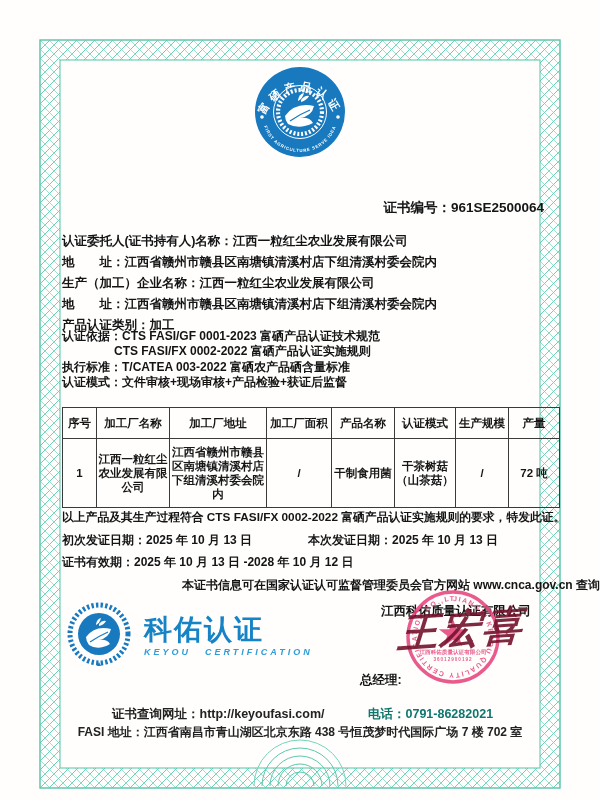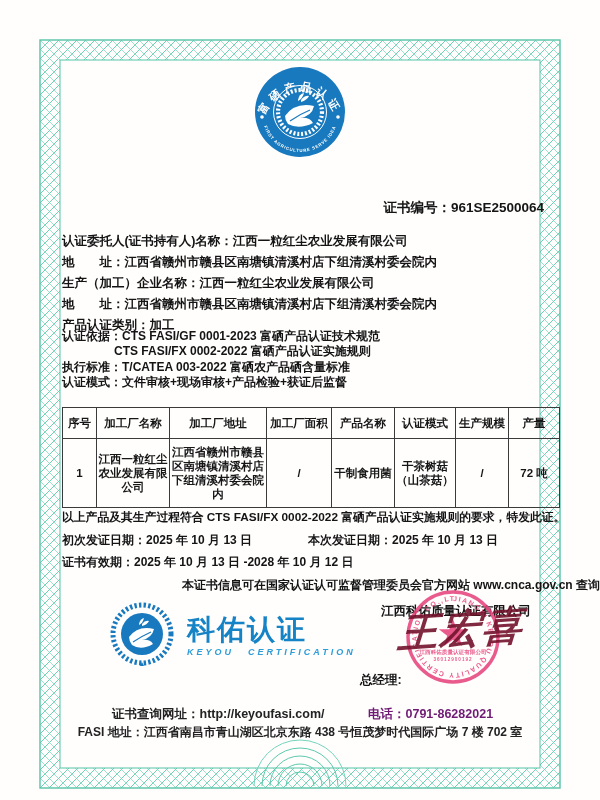--- a/index.html
+++ b/index.html
@@ -19,33 +19,33 @@
         padding:0 1px;font-size:11.5px;color:#161616;}
   table.scope th{height:30px;font-weight:bold;}
   table.scope td{height:68px;font-weight:bold;line-height:14px;}
   .c0{width:31px}.c1{width:70px}.c2{width:94px}.c3{width:62px}
   .c4{width:60px}.c5{width:58px}.c6{width:50px}.c7{width:48px}
   .addr-cell{font-size:10.8px;line-height:13.5px;}
   .statement{left:62px;top:510px;font-size:11.8px;font-weight:bold;}
   .dates{left:62px;top:532px;font-size:12px;font-weight:bold;display:flex;gap:56px;}
   .validity{left:62px;top:554px;font-size:12px;font-weight:bold;}
   .querynote{left:0;top:577px;width:600px;text-align:right;font-size:12px;font-weight:bold;}
-  .keyou{left:62px;top:600px;display:flex;align-items:center;gap:8px;padding-left:43px;}
+  .keyou{left:62px;top:600px;display:flex;align-items:center;gap:8px;}
   .keyou-cn{font-size:28px;font-weight:bold;color:#1583c5;letter-spacing:2px;line-height:30px;}
   .keyou-en{font-size:9px;font-weight:bold;font-style:italic;color:#2d9ed9;letter-spacing:3px;
         display:flex;gap:14px;margin-top:2px;}
   .company{left:358px;top:603px;width:196px;text-align:center;font-size:12.5px;font-weight:bold;}
   .role{left:360px;top:636px;font-size:12.5px;font-weight:bold;margin-top:36px;}
   .signature{left:398px;top:602px;font-family:"DejaVu Serif",serif;font-style:italic;
         font-weight:bold;font-size:40px;color:#73132c;letter-spacing:2px;
         transform:rotate(-4deg) skewX(-8deg);z-index:4;opacity:.9;}
   .seal{left:404px;top:588px;z-index:3;opacity:.88;}
   .addrline{left:0;top:680px;width:600px;text-align:center;font-size:12px;font-weight:bold;color:#222;margin-top:44px;}
   .urlline{left:112px;top:706px;font-size:12.5px;font-weight:bold;color:#222;}
-  .phoneline{left:368px;top:706px;font-size:12.5px;font-weight:bold;color:#701a75;}
+  .phoneline{left:368px;top:706px;font-size:12.5px;font-weight:bold;color:#0f766e;}
 </style>
 </head>
 <body>
 
 <div class="page">
 
   <svg class="bg" width="600" height="800" viewBox="0 0 600 800">
     <defs>
       <pattern id="lat" width="9" height="9" patternUnits="userSpaceOnUse">
         <path d="M0 9 L9 0 M-2 2 L2 -2 M7 11 L11 7" stroke="#5cc9ad" stroke-width="0.9" fill="none"></path>

